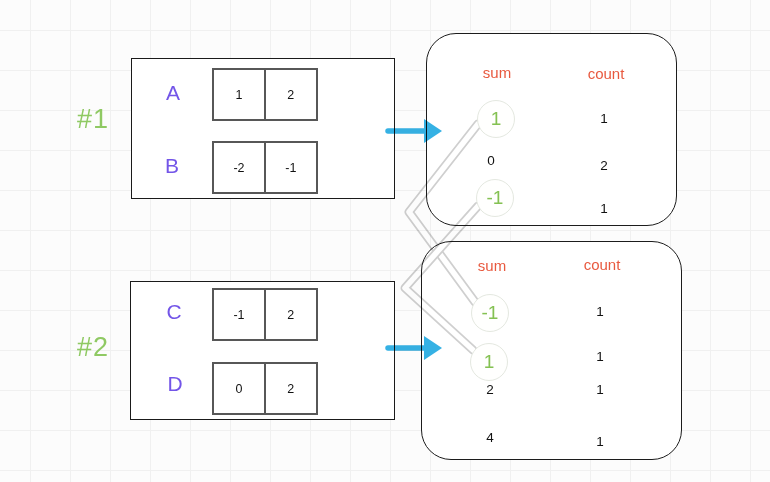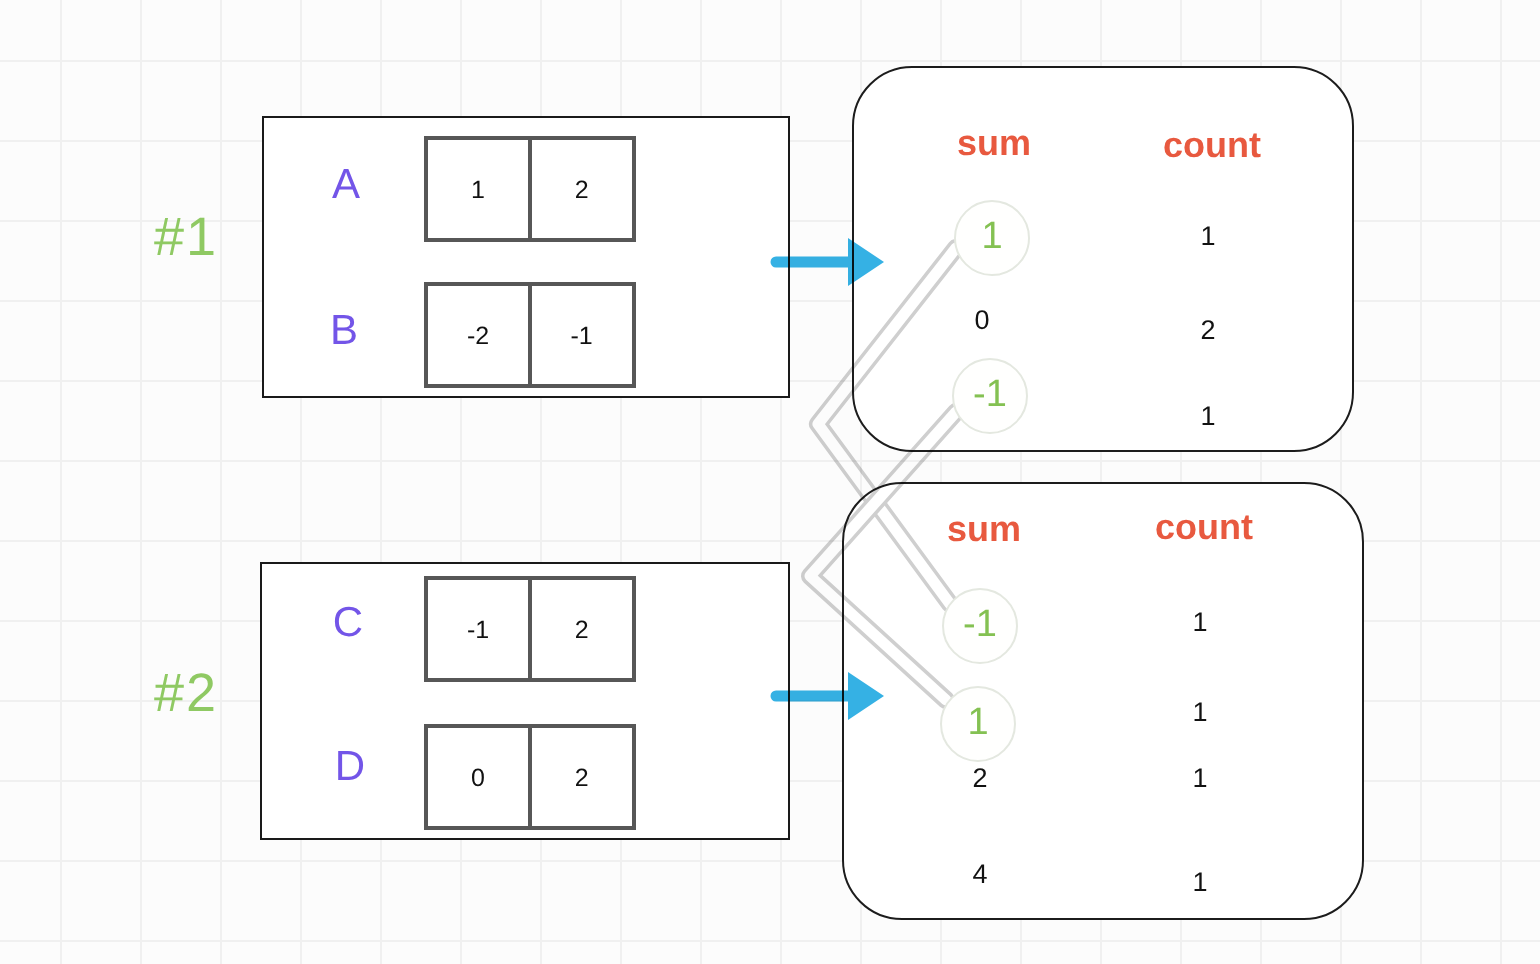--- a/index.html
+++ b/index.html
@@ -24,21 +24,21 @@
   }
   .cells{position:absolute;display:flex;z-index:2;}
   .cell{
     width:50px;height:49px;border:2.2px solid #575757;background:#fff;
     display:flex;align-items:center;justify-content:center;
     font-size:12.5px;color:#111;box-sizing:content-box;
   }
   .cell + .cell{margin-left:-2.2px;}
   .array-label{font-size:21px;color:#7355e8;z-index:2;}
   .example-label{font-size:27px;color:#8fc963;z-index:2;letter-spacing:1px;}
-  .hdr{font-size:18px;color:#e8593f;z-index:2;font-weight:bold;}
+  .hdr{font-size:15px;color:#e8593f;z-index:2;}
   .num{font-size:13.5px;color:#121212;z-index:2;}
   .circle{
     position:absolute;width:38px;height:38px;border-radius:50%;
     border:1.6px solid #e4e8e0;background:#fffffe;
     display:flex;align-items:center;justify-content:center;
     font-size:19px;color:#84c152;z-index:4;
     transform:translate(-50%,-50%);box-sizing:border-box;
   }
   .overlay{
     position:absolute;left:0;top:0;width:770px;height:482px;

